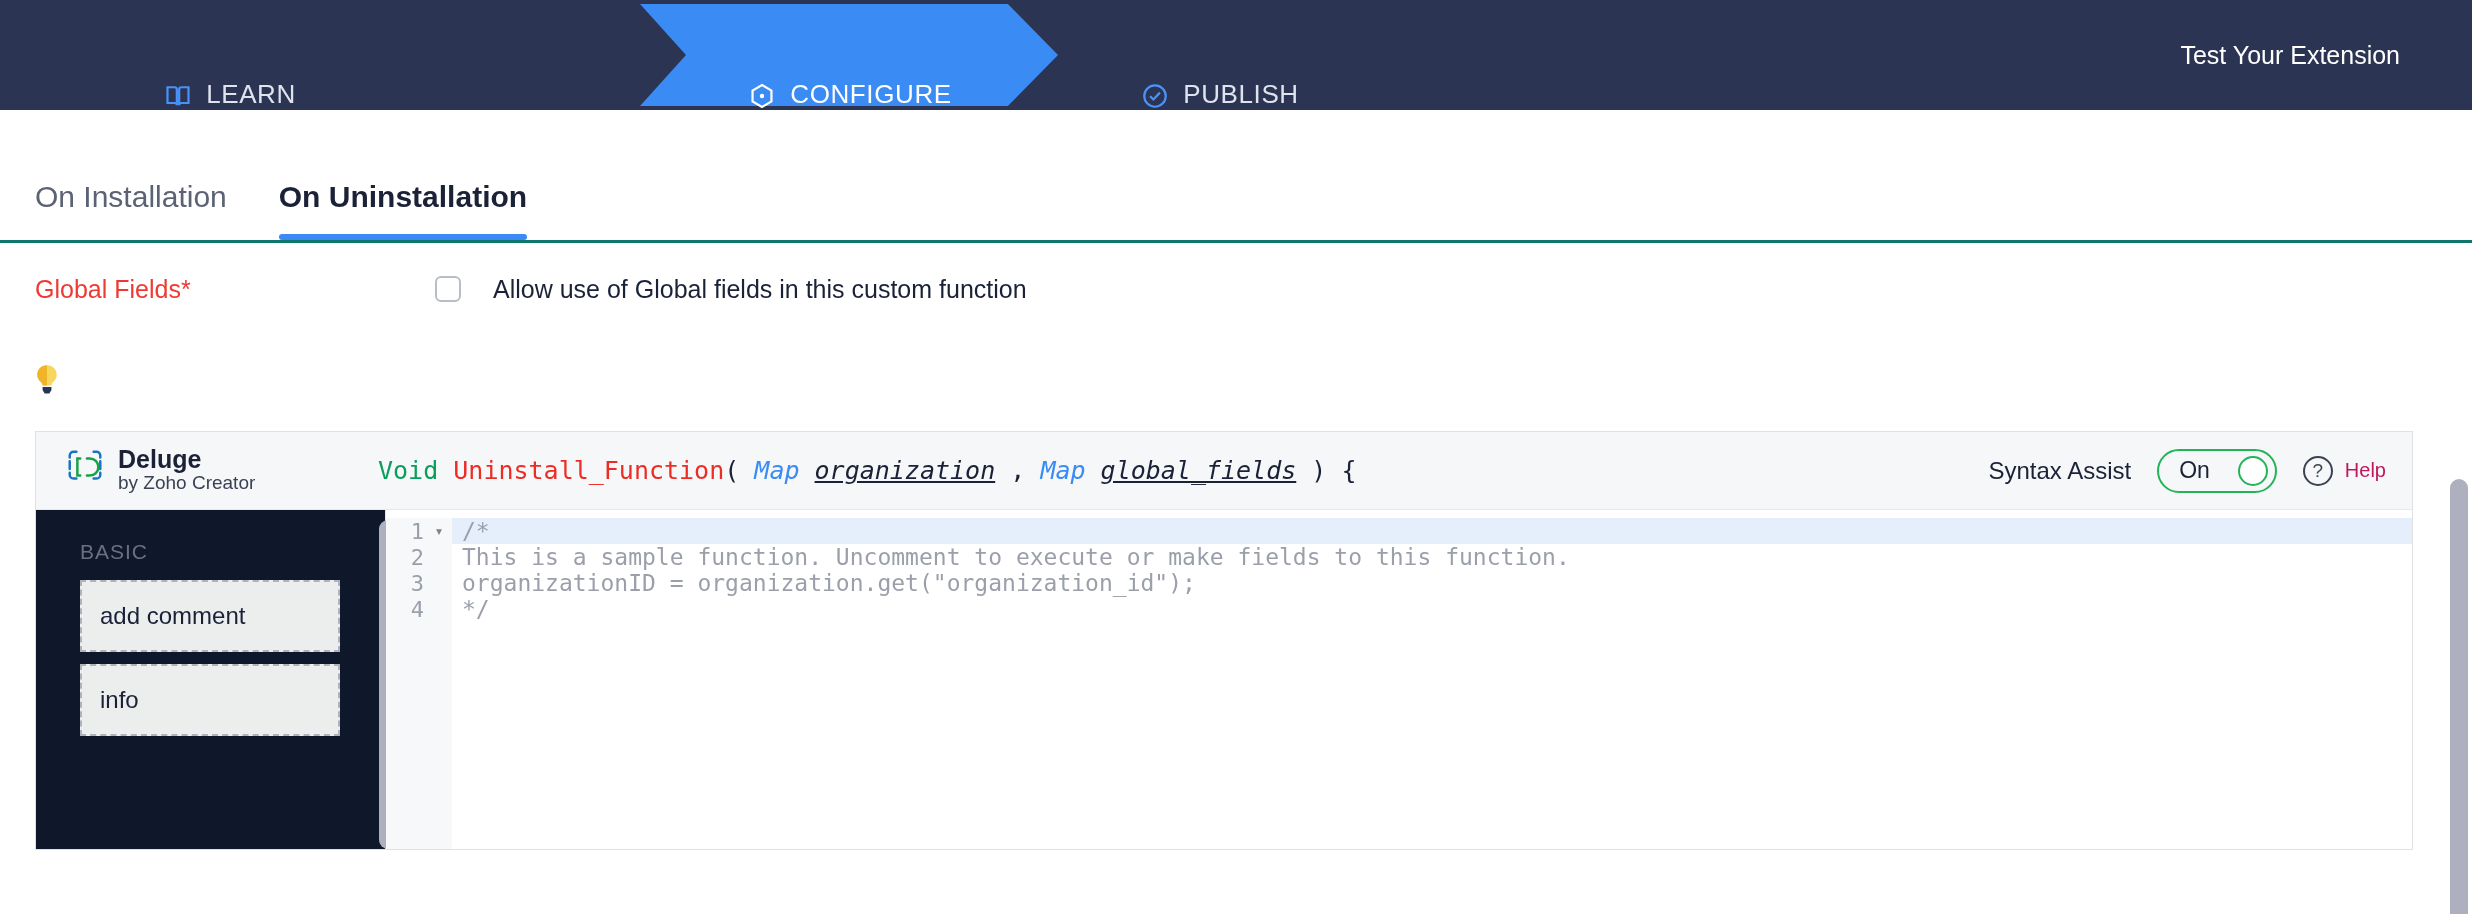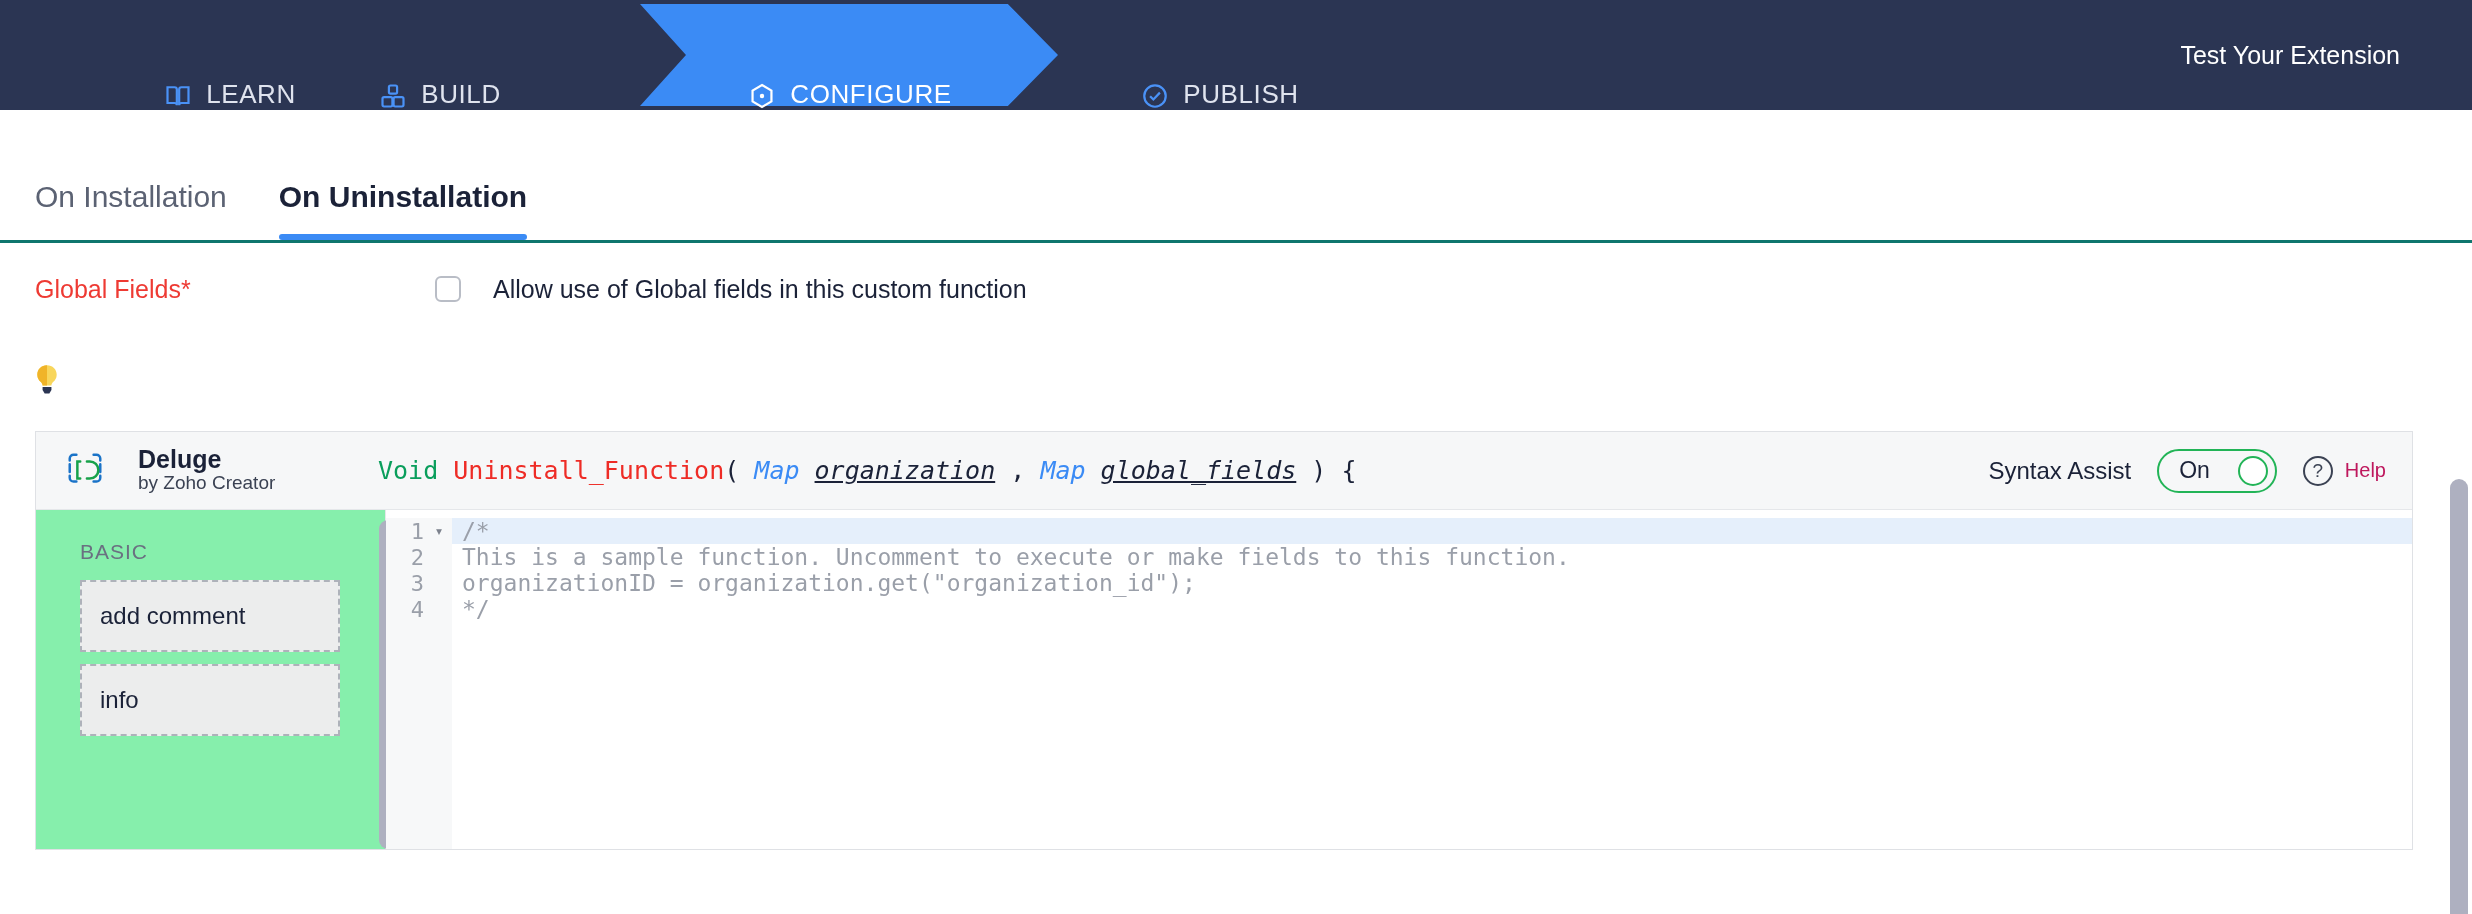--- a/index.html
+++ b/index.html
@@ -138,22 +138,22 @@
   .editor-head {
     height: 78px;
     background: #f6f7f8;
     border-bottom: 1px solid #e5e7ea;
     display: flex;
     align-items: center;
     padding: 0 26px 0 28px;
   }
   .deluge {
     display: flex;
-    align-items: flex-end;
-    gap: 32px;
+    align-items: flex-start;
+    gap: 12px;
     width: 300px;
     flex: none;
   }
   .deluge-txt .d1 { font-size: 25px; color: #1b2238; font-weight: bold; line-height: 1.05; }
   .deluge-txt .d2 { font-size: 19px; color: #3b4253; line-height: 1.2; }
 
   .signature {
     font-family: "DejaVu Sans Mono", monospace;
     font-size: 25px;
     white-space: nowrap;
@@ -206,21 +206,21 @@
   .help-txt { font-size: 20px; color: #be185d; }
 
   .editor-body {
     display: flex;
     height: 339px;
   }
   .palette {
     position: relative;
     width: 350px;
     flex: none;
-    background: #86efac;
+    background: #0f172a;
     border-right: 1px solid #e5e7ea;
     padding: 30px 0 0 44px;
   }
   .palette-title {
     font-size: 21px;
     color: #6a7081;
     letter-spacing: 1px;
     margin-bottom: 16px;
   }
   .pal-item {
@@ -312,30 +312,20 @@
     <div class="nav-step" style="left:120px;width:220px;">
       <span class="ico">
         <svg width="28" height="28" viewBox="0 0 24 24" fill="none" stroke="#4a92f7" stroke-width="1.9">
           <path d="M3 4.5h6a2 2 0 0 1 2 2V20a2 2 0 0 0-2-2H3z"></path>
           <path d="M21 4.5h-6a2 2 0 0 0-2 2V20a2 2 0 0 1 2-2h6z"></path>
         </svg>
       </span>
       <span>LEARN</span>
     </div>
 
-    <div class="nav-step" style="left:330px;width:220px;">
-      <span class="ico">
-        <svg width="28" height="28" viewBox="0 0 24 24" fill="none" stroke="#4a92f7" stroke-width="1.9">
-          <rect x="8.5" y="3" width="7" height="7" rx="1.4"></rect>
-          <rect x="3" y="13" width="8.5" height="8" rx="1.4"></rect>
-          <rect x="12.5" y="13" width="8.5" height="8" rx="1.4"></rect>
-        </svg>
-      </span>
-      <span>BUILD</span>
-    </div>
 
     <div class="nav-step active" style="left:660px;width:380px;">
       <span class="ico">
         <svg width="28" height="28" viewBox="0 0 24 24" fill="none" stroke="#ffffff" stroke-width="1.9">
           <path d="M12 2.6l8.1 4.7v9.4L12 21.4 3.9 16.7V7.3z"></path>
           <circle cx="12" cy="12" r="1.9" fill="#ffffff" stroke="none"></circle>
         </svg>
       </span>
       <span>CONFIGURE</span>
     </div>

